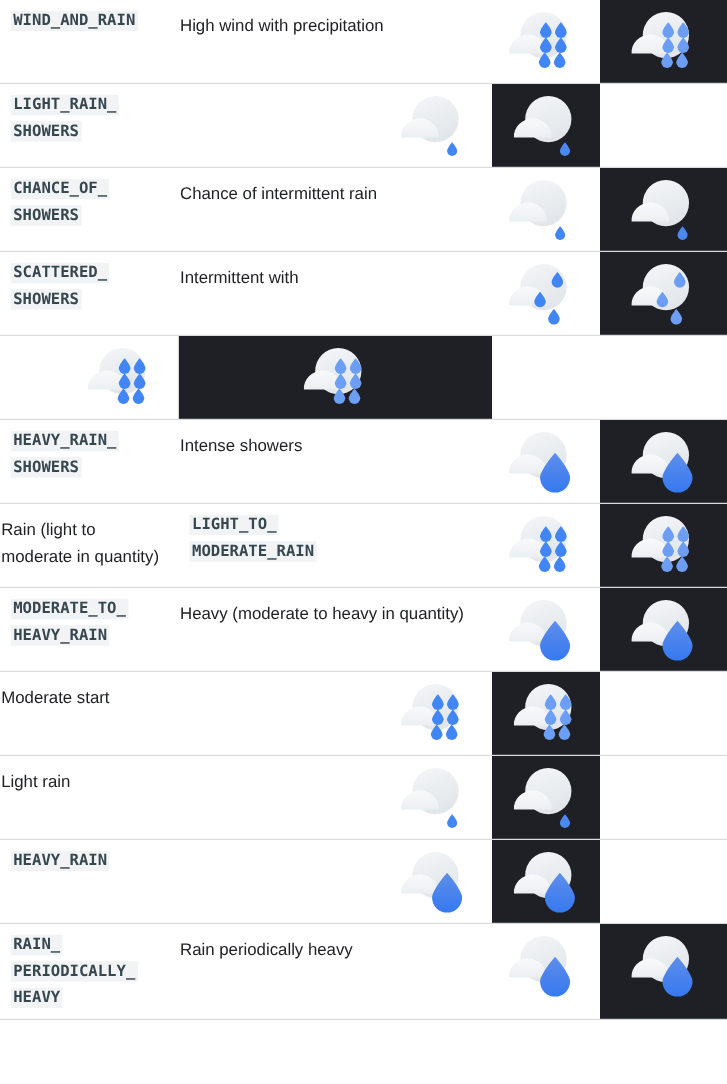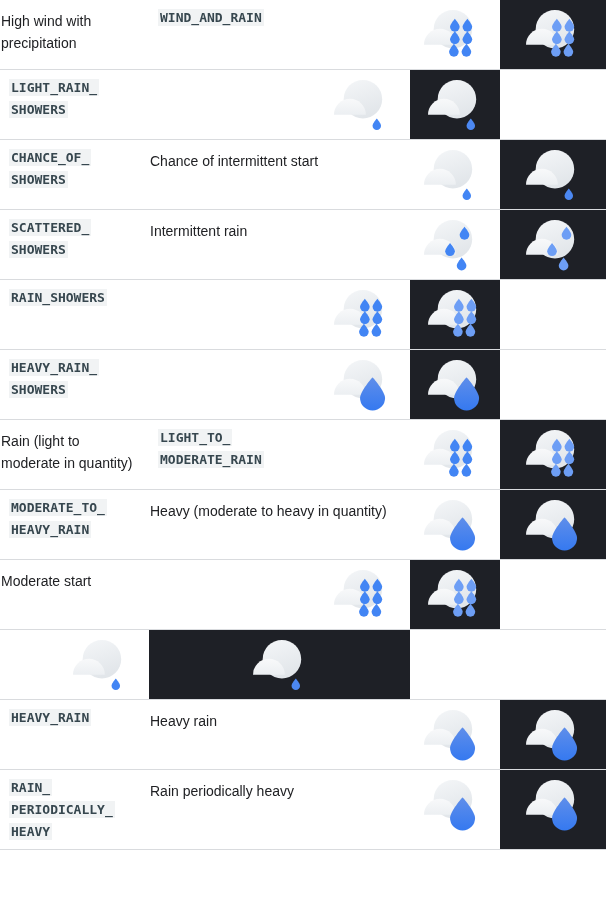--- a/index.html
+++ b/index.html
@@ -96,24 +96,24 @@
     <symbol id="ic-bigdrop" viewBox="0 0 56 54">
       <use href="#cloud"></use>
       <use href="#bdrop" transform="translate(27,19)"></use>
     </symbol>
   </defs>
 </svg>
 
 <div class="cond-table">
 
   <div class="row">
+    <div class="cell code-cell">
+      <code>WIND_AND_RAIN</code>
+    </div>
     <div class="cell desc-cell">High wind with precipitation</div>
-    <div class="cell code-cell">
-      <code>WIND_AND_RAIN</code>
-    </div>
     <div class="cell icon-cell light">
       <svg class="wicon" viewBox="0 0 56 54">
           <use href="#ic-rain6"></use>
         </svg>
     </div>
     <div class="cell icon-cell dark">
       <svg class="wicon" viewBox="0 0 56 54">
           <use href="#ic-rain6"></use>
         </svg>
     </div>
@@ -134,72 +134,70 @@
           <use href="#ic-drop1"></use>
         </svg>
     </div>
   </div>
 
   <div class="row">
     <div class="cell code-cell">
       <code>CHANCE_OF_
 SHOWERS</code>
     </div>
-    <div class="cell desc-cell">Chance of intermittent start</div>
+    <div class="cell desc-cell">Chance of intermittent rain</div>
     <div class="cell icon-cell light">
       <svg class="wicon single" viewBox="0 0 56 54">
           <use href="#ic-drop1"></use>
         </svg>
     </div>
     <div class="cell icon-cell dark">
       <svg class="wicon single" viewBox="0 0 56 54">
           <use href="#ic-drop1"></use>
         </svg>
     </div>
   </div>
 
   <div class="row">
     <div class="cell code-cell">
       <code>SCATTERED_
 SHOWERS</code>
     </div>
-    <div class="cell desc-cell">Intermittent rain</div>
+    <div class="cell desc-cell">Intermittent with</div>
     <div class="cell icon-cell light">
       <svg class="wicon" viewBox="0 0 56 54">
           <use href="#ic-drop3"></use>
         </svg>
     </div>
     <div class="cell icon-cell dark">
       <svg class="wicon" viewBox="0 0 56 54">
           <use href="#ic-drop3"></use>
         </svg>
     </div>
   </div>
 
   <div class="row">
-    <div class="cell code-cell">
-      <code>RAIN_SHOWERS</code>
-    </div>
     <div class="cell icon-cell light">
       <svg class="wicon" viewBox="0 0 56 54">
           <use href="#ic-rain6"></use>
         </svg>
     </div>
     <div class="cell icon-cell dark">
       <svg class="wicon" viewBox="0 0 56 54">
           <use href="#ic-rain6"></use>
         </svg>
     </div>
   </div>
 
   <div class="row">
     <div class="cell code-cell">
       <code>HEAVY_RAIN_
 SHOWERS</code>
     </div>
+    <div class="cell desc-cell">Intense showers</div>
     <div class="cell icon-cell light">
       <svg class="wicon" viewBox="0 0 56 54">
           <use href="#ic-bigdrop"></use>
         </svg>
     </div>
     <div class="cell icon-cell dark">
       <svg class="wicon" viewBox="0 0 56 54">
           <use href="#ic-bigdrop"></use>
         </svg>
     </div>
@@ -249,37 +247,37 @@
         </svg>
     </div>
     <div class="cell icon-cell dark">
       <svg class="wicon" viewBox="0 0 56 54">
           <use href="#ic-rain6"></use>
         </svg>
     </div>
   </div>
 
   <div class="row">
+    <div class="cell desc-cell">Light rain</div>
     <div class="cell icon-cell light">
       <svg class="wicon single" viewBox="0 0 56 54">
           <use href="#ic-drop1"></use>
         </svg>
     </div>
     <div class="cell icon-cell dark">
       <svg class="wicon single" viewBox="0 0 56 54">
           <use href="#ic-drop1"></use>
         </svg>
     </div>
   </div>
 
   <div class="row">
     <div class="cell code-cell">
       <code>HEAVY_RAIN</code>
     </div>
-    <div class="cell desc-cell">Heavy rain</div>
     <div class="cell icon-cell light">
       <svg class="wicon" viewBox="0 0 56 54">
           <use href="#ic-bigdrop"></use>
         </svg>
     </div>
     <div class="cell icon-cell dark">
       <svg class="wicon" viewBox="0 0 56 54">
           <use href="#ic-bigdrop"></use>
         </svg>
     </div>

